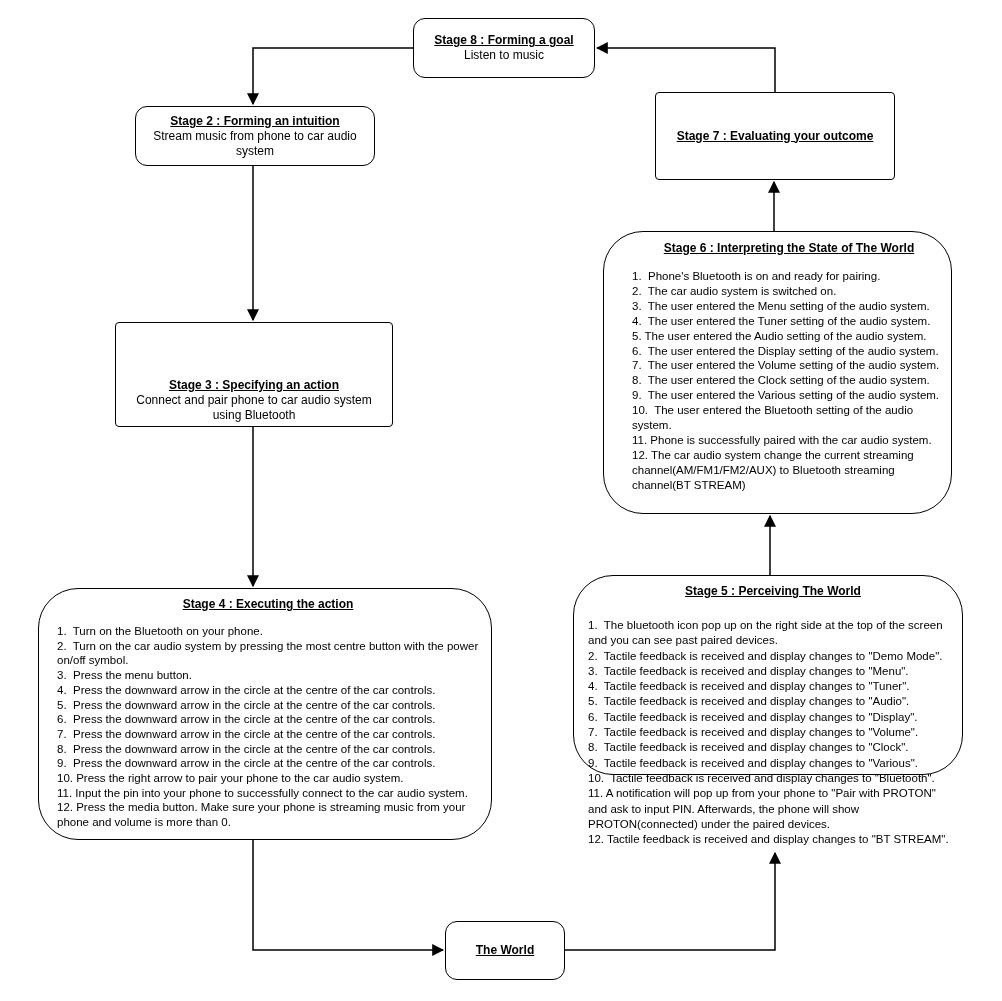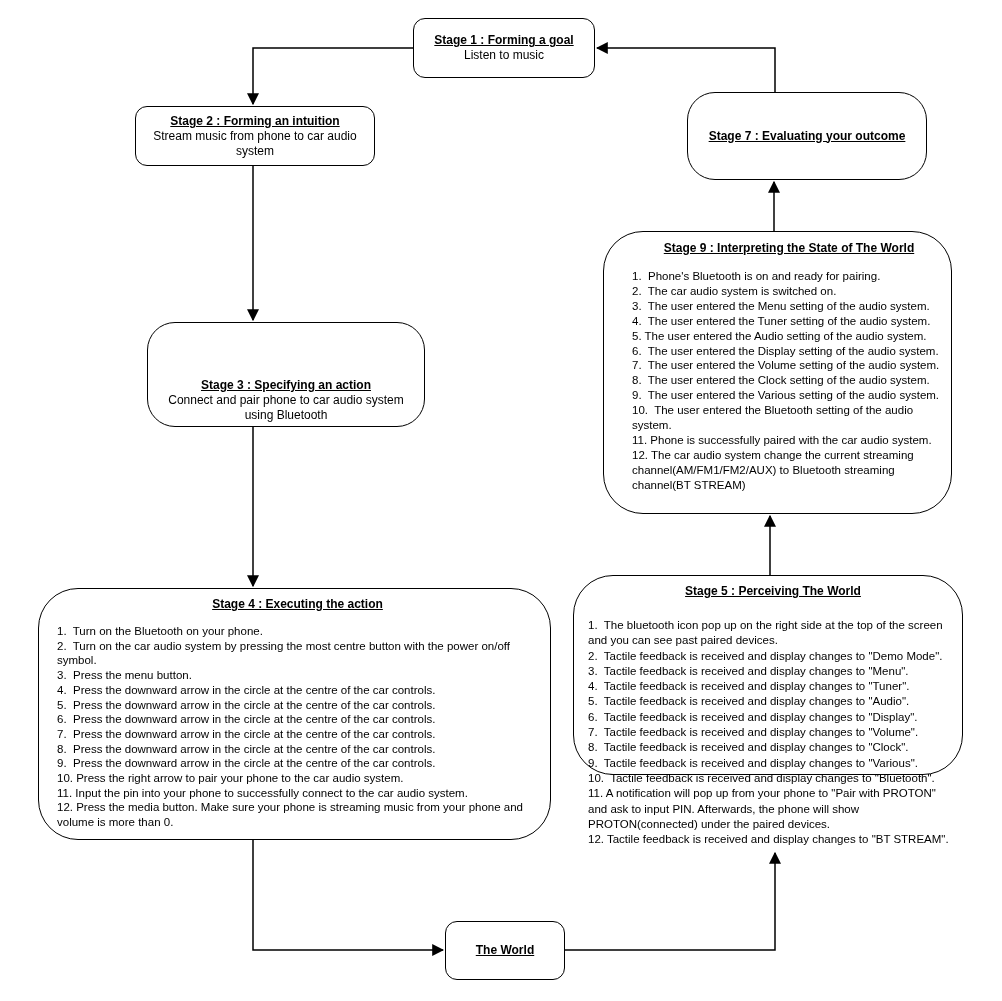--- a/index.html
+++ b/index.html
@@ -13,21 +13,21 @@
   }
   #connectors{position:absolute;left:0;top:0;z-index:1;}
   .box{
     position:absolute;
     box-sizing:border-box;
     background:#ffffff;
     border:1.5px solid #000;
     z-index:2;
   }
   .rsm{border-radius:12px;}
-  .rmd{border-radius:28px;margin-left:32px;}
+  .rmd{border-radius:4px;}
   .rlg{border-radius:40px;}
   .centerbox{
     display:flex;flex-direction:column;
     align-items:center;justify-content:center;
     text-align:center;
     padding:4px 10px;
   }
   .title{
     font-size:12px;font-weight:bold;
     text-decoration:underline;
@@ -43,21 +43,21 @@
     text-align:left;
     font-size:11.5px;
     line-height:14.9px;
     white-space:pre-wrap;
   }
   .list div{white-space:pre-wrap;}
   
   #stage1{left:413px;top:18px;width:182px;height:60px;}
   #stage2{left:135px;top:106px;width:240px;height:60px;}
   #stage3{left:115px;top:322px;width:278px;height:105px;justify-content:flex-end;}
-  #stage4{left:38px;top:588px;width:513px;height:252px;padding:8px 12px 4px 18px;}
+  #stage4{left:38px;top:588px;width:454px;height:252px;padding:8px 12px 4px 18px;}
   #stage4 .list{margin-top:12px;line-height:14.7px;}
   #stage5{left:573px;top:575px;width:390px;height:200px;padding:8px 4px 4px 14px;}
   #stage5 .list{margin-top:19px;line-height:15.3px;}
   #stage6{left:603px;top:231px;width:349px;height:283px;padding:9px 5px 4px 28px;}
   #stage6 .list{margin-top:13px;}
   #stage7{left:655px;top:92px;width:240px;height:88px;}
   #world{left:445px;top:921px;width:120px;height:59px;}
 </style>
 </head>
 <body>
@@ -74,21 +74,21 @@
     <path d="M 253 166 L 253 320" fill="none" stroke="#000" stroke-width="1.5" marker-end="url(#arrow)"></path>
     <path d="M 253 427 L 253 586" fill="none" stroke="#000" stroke-width="1.5" marker-end="url(#arrow)"></path>
     <path d="M 253 840 L 253 950 L 443 950" fill="none" stroke="#000" stroke-width="1.5" marker-end="url(#arrow)"></path>
     <path d="M 565 950 L 775 950 L 775 853" fill="none" stroke="#000" stroke-width="1.5" marker-end="url(#arrow)"></path>
     <path d="M 770 575 L 770 516" fill="none" stroke="#000" stroke-width="1.5" marker-end="url(#arrow)"></path>
     <path d="M 774 231 L 774 182" fill="none" stroke="#000" stroke-width="1.5" marker-end="url(#arrow)"></path>
     <path d="M 775 92 L 775 48 L 597 48" fill="none" stroke="#000" stroke-width="1.5" marker-end="url(#arrow)"></path>
   </svg>
 
   <div id="stage1" class="box rsm centerbox">
-    <div class="title">Stage 1 : Forming a goal</div>
+    <div class="title">Stage 8 : Forming a goal</div>
     <div class="bodytext">Listen to music</div>
   </div>
 
   <div id="stage2" class="box rsm centerbox">
     <div class="title">Stage 2 : Forming an intuition</div>
     <div class="bodytext">Stream music from phone to car audio system</div>
   </div>
 
   <div id="stage3" class="box rmd centerbox">
     <div class="title">Stage 3 : Specifying an action</div>
@@ -99,21 +99,21 @@
     <div class="title">Stage 4 : Executing the action</div>
     <div class="list"><div>1.  Turn on the Bluetooth on your phone.</div><div>2.  Turn on the car audio system by pressing the most centre button with the power on/off symbol.</div><div>3.  Press the menu button.</div><div>4.  Press the downward arrow in the circle at the centre of the car controls.</div><div>5.  Press the downward arrow in the circle at the centre of the car controls.</div><div>6.  Press the downward arrow in the circle at the centre of the car controls.</div><div>7.  Press the downward arrow in the circle at the centre of the car controls.</div><div>8.  Press the downward arrow in the circle at the centre of the car controls.</div><div>9.  Press the downward arrow in the circle at the centre of the car controls.</div><div>10. Press the right arrow to pair your phone to the car audio system.</div><div>11. Input the pin into your phone to successfully connect to the car audio system.</div><div>12. Press the media button. Make sure your phone is streaming music from your phone and volume is more than 0.</div></div>
   </div>
 
   <div id="stage5" class="box rlg listbox">
     <div class="title">Stage 5 : Perceiving The World</div>
     <div class="list"><div>1.  The bluetooth icon pop up on the right side at the top of the screen and you can see past paired devices.</div><div>2.  Tactile feedback is received and display changes to "Demo Mode".</div><div>3.  Tactile feedback is received and display changes to "Menu".</div><div>4.  Tactile feedback is received and display changes to "Tuner".</div><div>5.  Tactile feedback is received and display changes to "Audio".</div><div>6.  Tactile feedback is received and display changes to "Display".</div><div>7.  Tactile feedback is received and display changes to "Volume".</div><div>8.  Tactile feedback is received and display changes to "Clock".</div><div>9.  Tactile feedback is received and display changes to "Various".</div><div>10.  Tactile feedback is received and display changes to "Bluetooth".</div><div>11. A notification will pop up from your phone to "Pair with PROTON" and ask to input PIN. Afterwards, the phone will show PROTON(connected) under the paired devices.</div><div>12. Tactile feedback is received and display changes to "BT STREAM".</div></div>
   </div>
 
   <div id="stage6" class="box rlg listbox">
-    <div class="title">Stage 9 : Interpreting the State of The World</div>
+    <div class="title">Stage 6 : Interpreting the State of The World</div>
     <div class="list"><div>1.  Phone's Bluetooth is on and ready for pairing.</div><div>2.  The car audio system is switched on.</div><div>3.  The user entered the Menu setting of the audio system.</div><div>4.  The user entered the Tuner setting of the audio system.</div><div>5. The user entered the Audio setting of the audio system.</div><div>6.  The user entered the Display setting of the audio system.</div><div>7.  The user entered the Volume setting of the audio system.</div><div>8.  The user entered the Clock setting of the audio system.</div><div>9.  The user entered the Various setting of the audio system.</div><div>10.  The user entered the Bluetooth setting of the audio system.</div><div>11. Phone is successfully paired with the car audio system.</div><div>12. The car audio system change the current streaming channel(AM/FM1/FM2/AUX) to Bluetooth streaming channel(BT STREAM)</div></div>
   </div>
 
   <div id="stage7" class="box rmd centerbox">
     <div class="title">Stage 7 : Evaluating your outcome</div>
   </div>
 
   <div id="world" class="box rsm centerbox">
     <div class="title">The World</div>
   </div>

